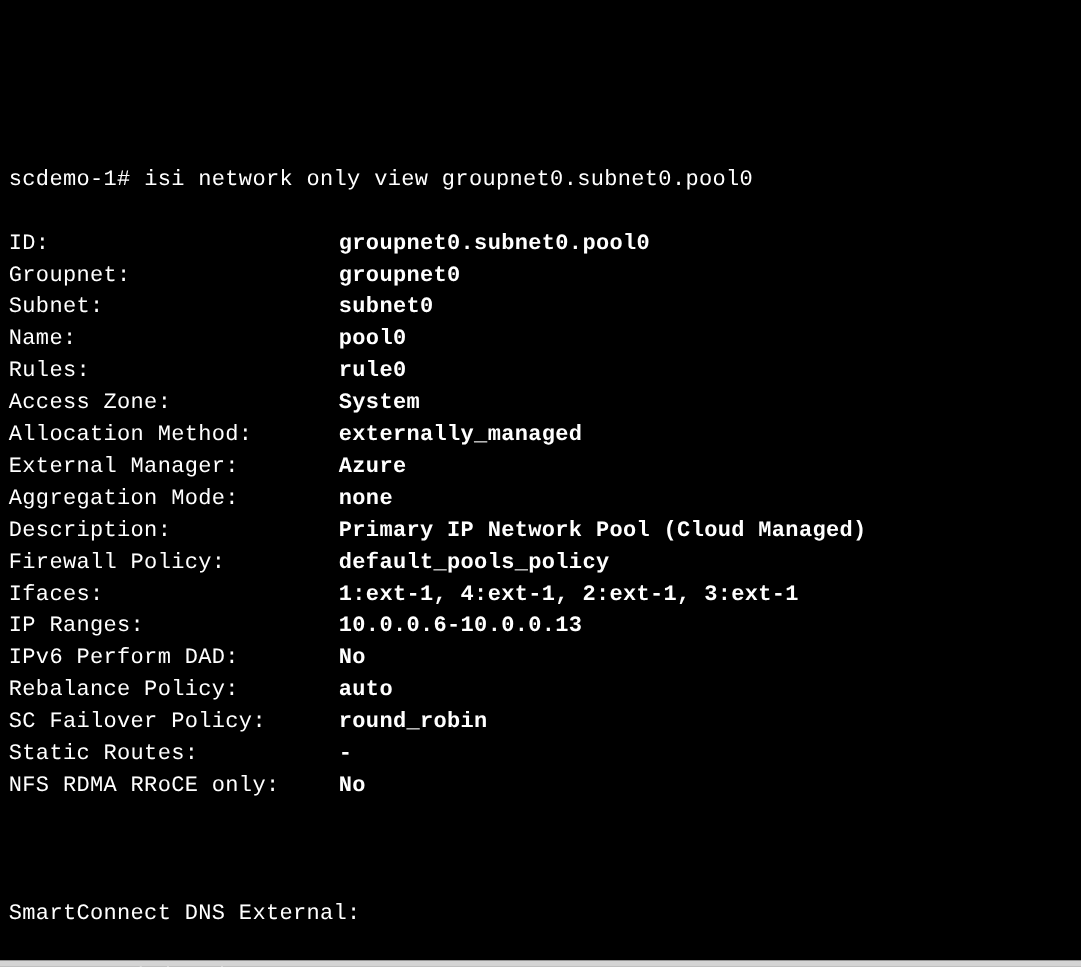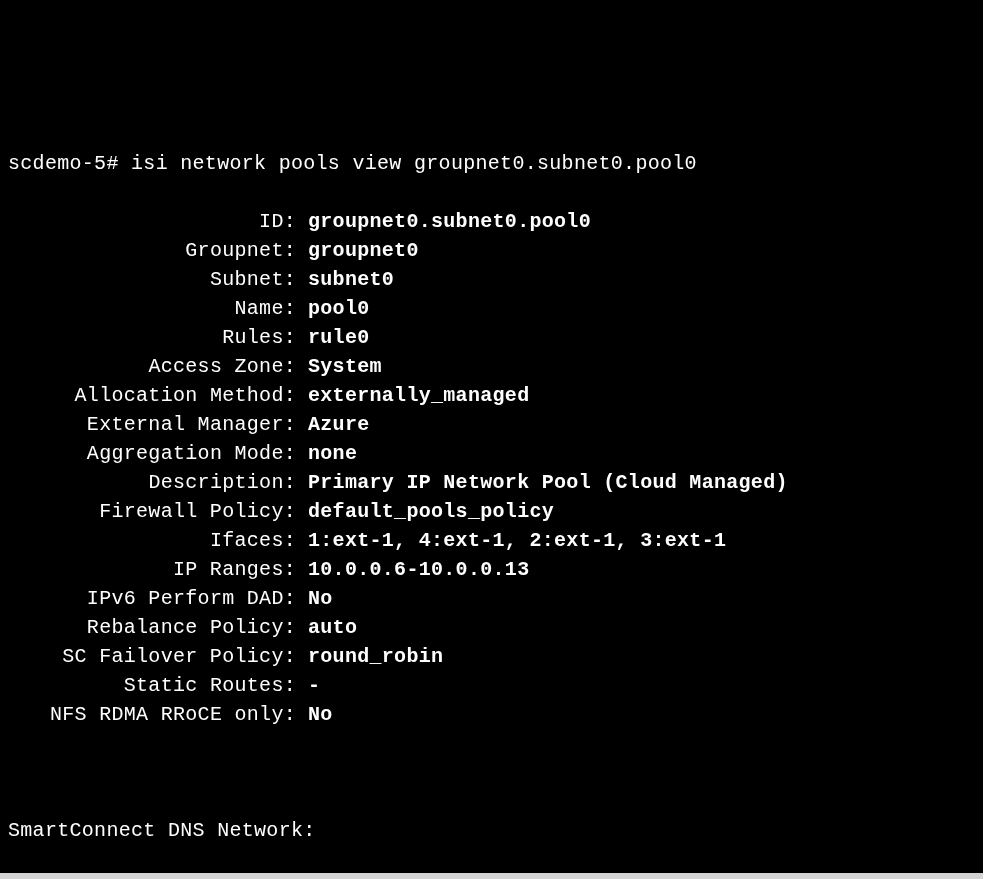--- a/index.html
+++ b/index.html
@@ -21,21 +21,21 @@
     }
     .terminal {
       white-space: pre;
     }
     .row {
       display: flex;
     }
     .label {
       display: inline-block;
       width: 288px;
-      text-align: right;
+      text-align: left;
     }
     .value {
       display: inline-block;
       padding-left: 12px;
       font-weight: bold;
     }
     .prompt-line {
       display: block;
     }
     .section-header {
@@ -49,24 +49,24 @@
       height: 6px;
       background: #d4d4d4;
     }
   </style>
 </head>
 <body>
 
 
 
 <div class="terminal">
-<span class="prompt-line"><span>scdemo-5#</span> <span>isi network pools view groupnet0.subnet0.pool0</span></span>
+<span class="prompt-line"><span>scdemo-1#</span> <span>isi network only view groupnet0.subnet0.pool0</span></span>
 <div id="fields-block"><div class="row"><span class="label">ID:</span><span class="value">groupnet0.subnet0.pool0</span></div><div class="row"><span class="label">Groupnet:</span><span class="value">groupnet0</span></div><div class="row"><span class="label">Subnet:</span><span class="value">subnet0</span></div><div class="row"><span class="label">Name:</span><span class="value">pool0</span></div><div class="row"><span class="label">Rules:</span><span class="value">rule0</span></div><div class="row"><span class="label">Access Zone:</span><span class="value">System</span></div><div class="row"><span class="label">Allocation Method:</span><span class="value">externally_managed</span></div><div class="row"><span class="label">External Manager:</span><span class="value">Azure</span></div><div class="row"><span class="label">Aggregation Mode:</span><span class="value">none</span></div><div class="row"><span class="label">Description:</span><span class="value">Primary IP Network Pool (Cloud Managed)</span></div><div class="row"><span class="label">Firewall Policy:</span><span class="value">default_pools_policy</span></div><div class="row"><span class="label">Ifaces:</span><span class="value">1:ext-1, 4:ext-1, 2:ext-1, 3:ext-1</span></div><div class="row"><span class="label">IP Ranges:</span><span class="value">10.0.0.6-10.0.0.13</span></div><div class="row"><span class="label">IPv6 Perform DAD:</span><span class="value">No</span></div><div class="row"><span class="label">Rebalance Policy:</span><span class="value">auto</span></div><div class="row"><span class="label">SC Failover Policy:</span><span class="value">round_robin</span></div><div class="row"><span class="label">Static Routes:</span><span class="value">-</span></div><div class="row"><span class="label">NFS RDMA RRoCE only:</span><span class="value">No</span></div></div>
 <span class="prompt-line"> </span>
-<span class="section-header">SmartConnect DNS Network:</span>
+<span class="section-header">SmartConnect DNS External:</span>
 <div id="dns-block"><div class="row"><span class="label">SC Suspended Nodes:</span><span class="value">-</span></div></div>
 
 
 </div>
 <div class="bottom-bar"></div>
 
 
 
 
 </body></html>

